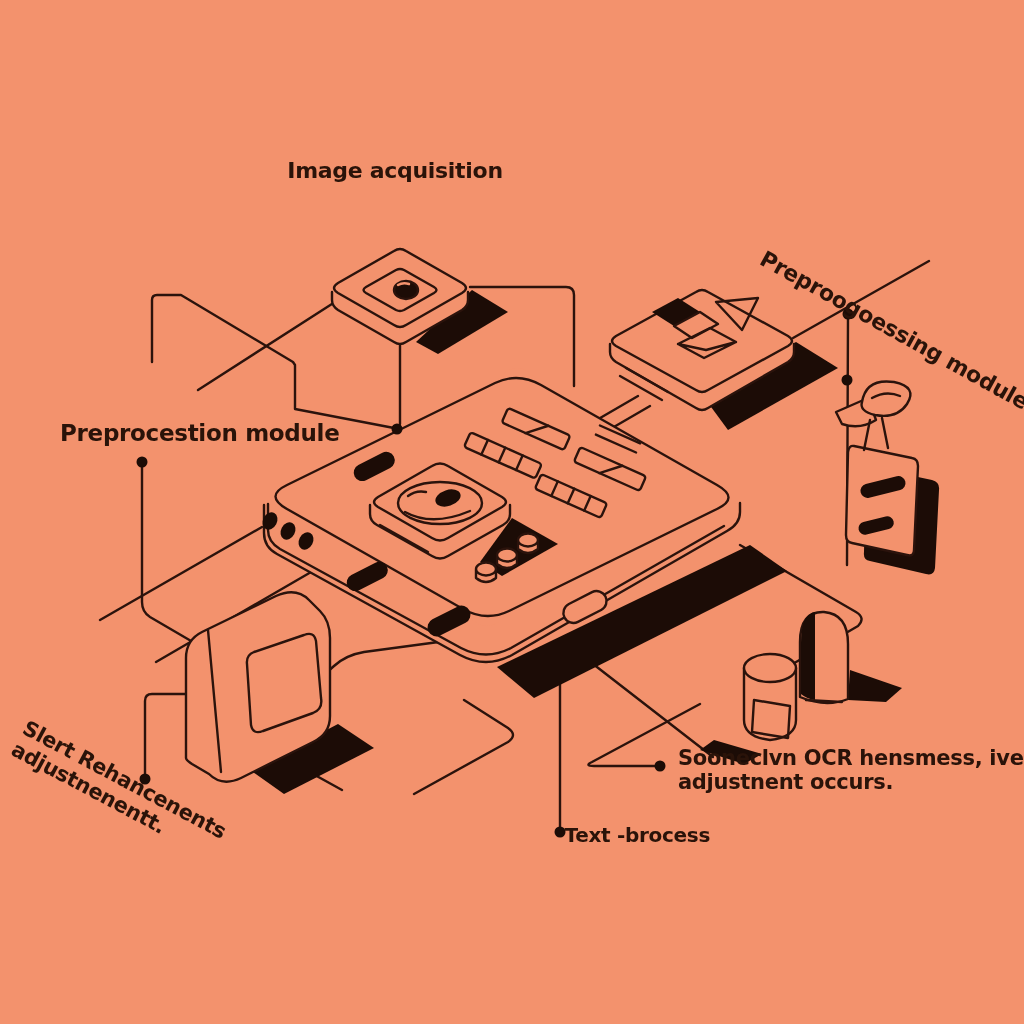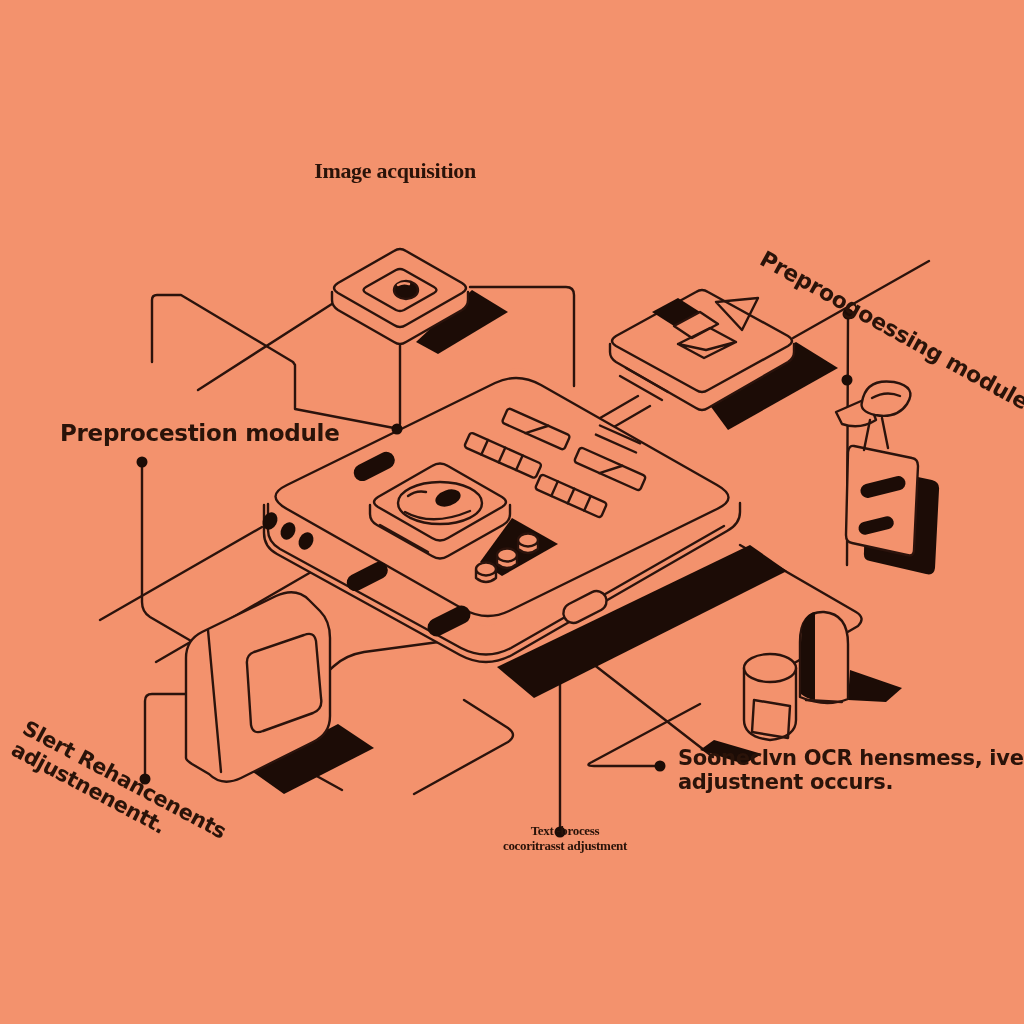--- a/index.html
+++ b/index.html
@@ -6,28 +6,28 @@
   .stage{
     position:relative;width:1024px;height:1024px;overflow:hidden;
     background:#F3926D;
     font-family:"DejaVu Sans","Liberation Sans",sans-serif;
   }
   .stage svg{position:absolute;left:0;top:0;}
   .lbl{
     position:absolute;color:#2A1309;font-weight:bold;
     line-height:1.15;letter-spacing:-0.3px;white-space:nowrap;
   }
-  .lbl.center{text-align:center;font-family:Liberation Serif, serif;}
+  .lbl.center{text-align:center;}
   .lbl .ln{display:block;}
   #lbl-image-acq{left:255px;top:158px;width:280px;font-size:22px;}
   #lbl-preproc-right{left:768px;top:246px;font-size:22px;transform:rotate(29deg);transform-origin:left top;}
   #lbl-preproc-left{left:60px;top:420px;font-size:23px;text-align:right;}
   #lbl-slert{left:30px;top:716px;font-size:21px;transform:rotate(28deg);transform-origin:left top;}
   #lbl-ocr{left:678px;top:746px;font-size:21px;}
-  #lbl-textproc{left:420px;top:824px;width:290px;font-size:13px;}
+  #lbl-textproc{left:420px;top:824px;width:290px;font-size:20px;text-align:right;}
 </style>
 </head>
 <body>
 
 <div class="stage">
 
   <svg width="1024" height="1024" viewBox="0 0 1024 1024">
     <g fill="none" stroke="#2B130C" stroke-width="2.4" stroke-linecap="round" stroke-linejoin="round">
 
       <g>
@@ -207,16 +207,15 @@
     <span class="ln">adjustnenentt.</span>
   </div>
 
   <div class="lbl" id="lbl-ocr">
     <span class="ln">Sooneclvn OCR hensmess, iver</span>
     <span class="ln">adjustnent occurs.</span>
   </div>
 
   <div class="lbl center" id="lbl-textproc">
     <span class="ln">Text -brocess</span>
-    <span class="ln">cocoritrasst adjustment</span>
   </div>
 
 </div>
 
 </body></html>

